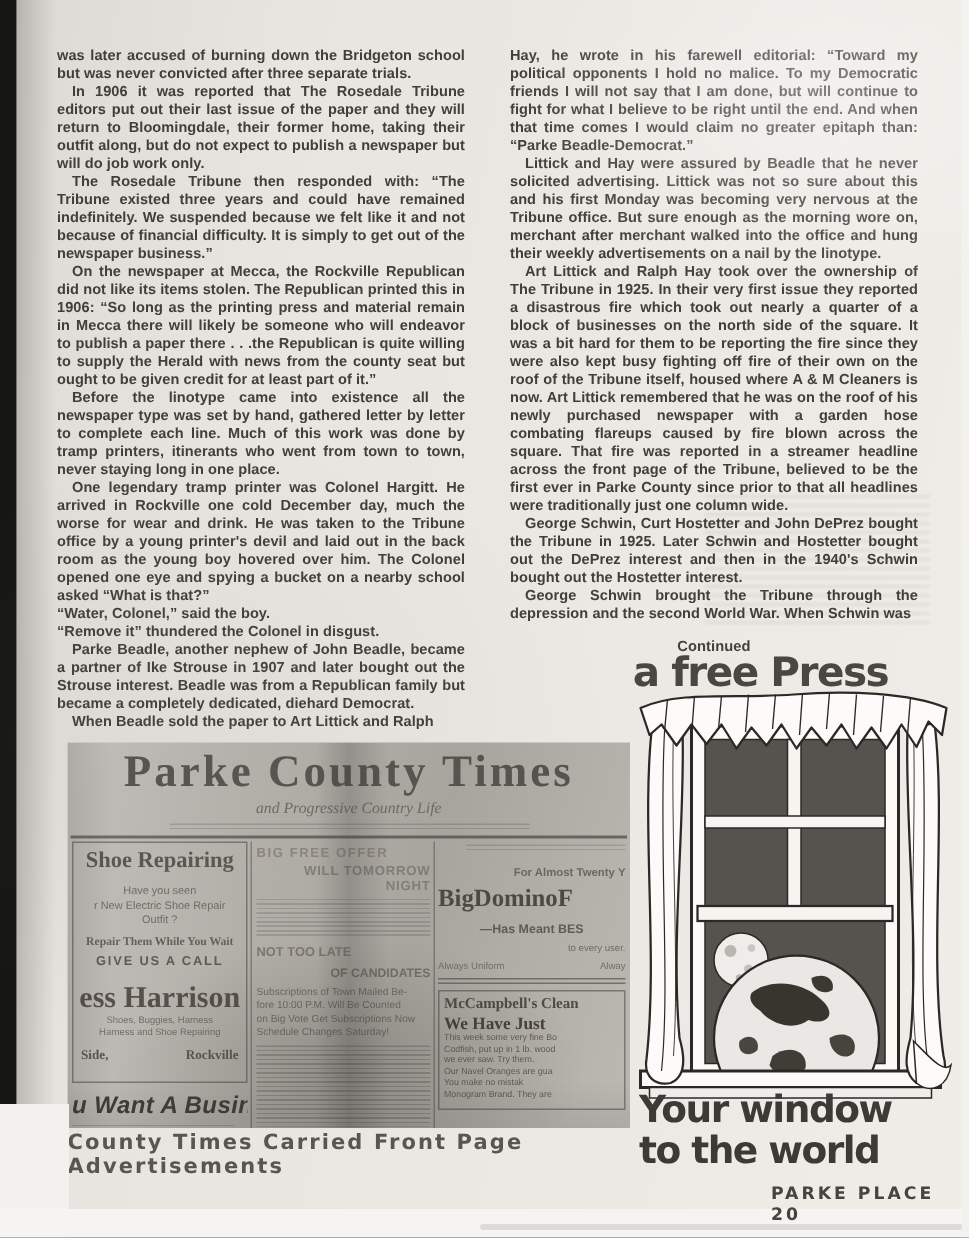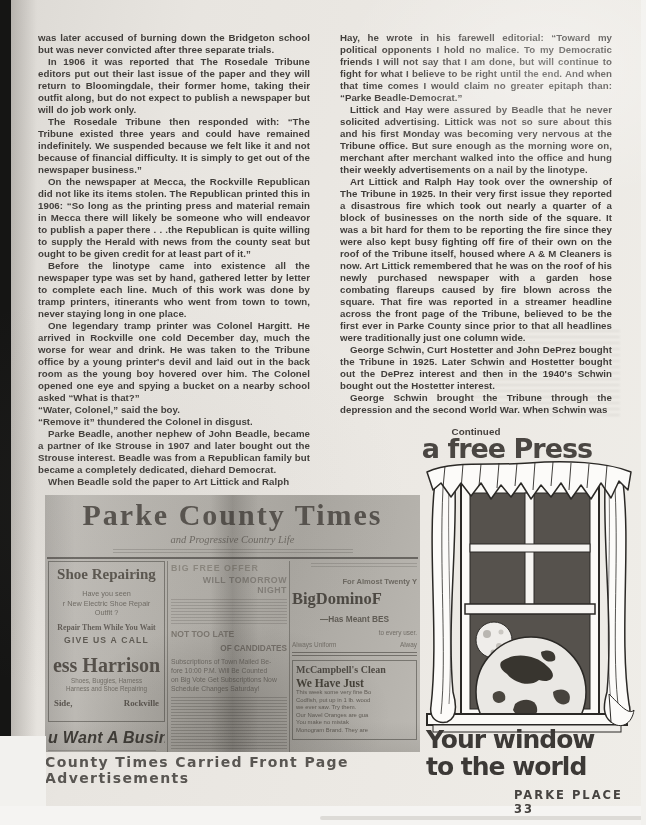--- a/index.html
+++ b/index.html
@@ -256,14 +256,14 @@
   </div>
 
   <div class="caption">County Times Carried Front Page Advertisements</div>
 
   <div class="corner-bl"></div>
   <div class="band-bottom"></div>
   <div class="band-streak"></div>
   <div class="edge-right"></div>
   <div class="page-texture"></div>
 
-  <div class="page-footer">PARKE PLACE 33</div>
+  <div class="page-footer">PARKE PLACE 20</div>
 </div>
 
 </body></html>

